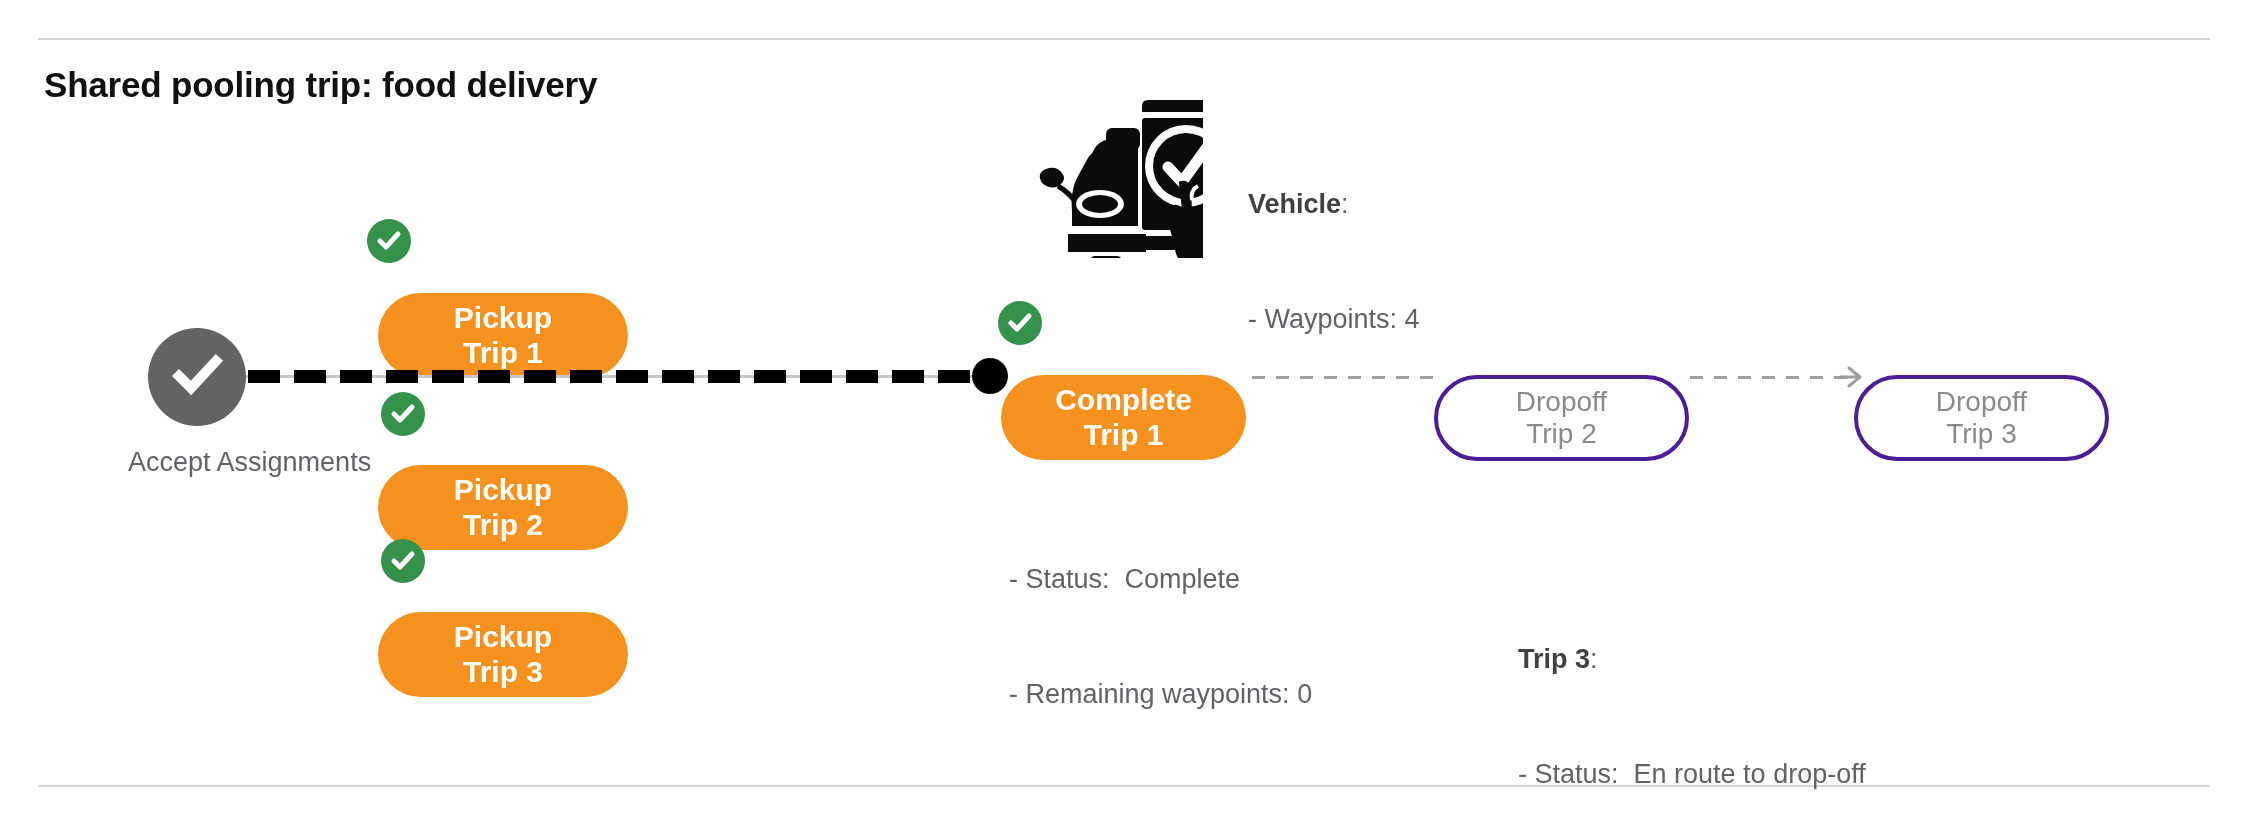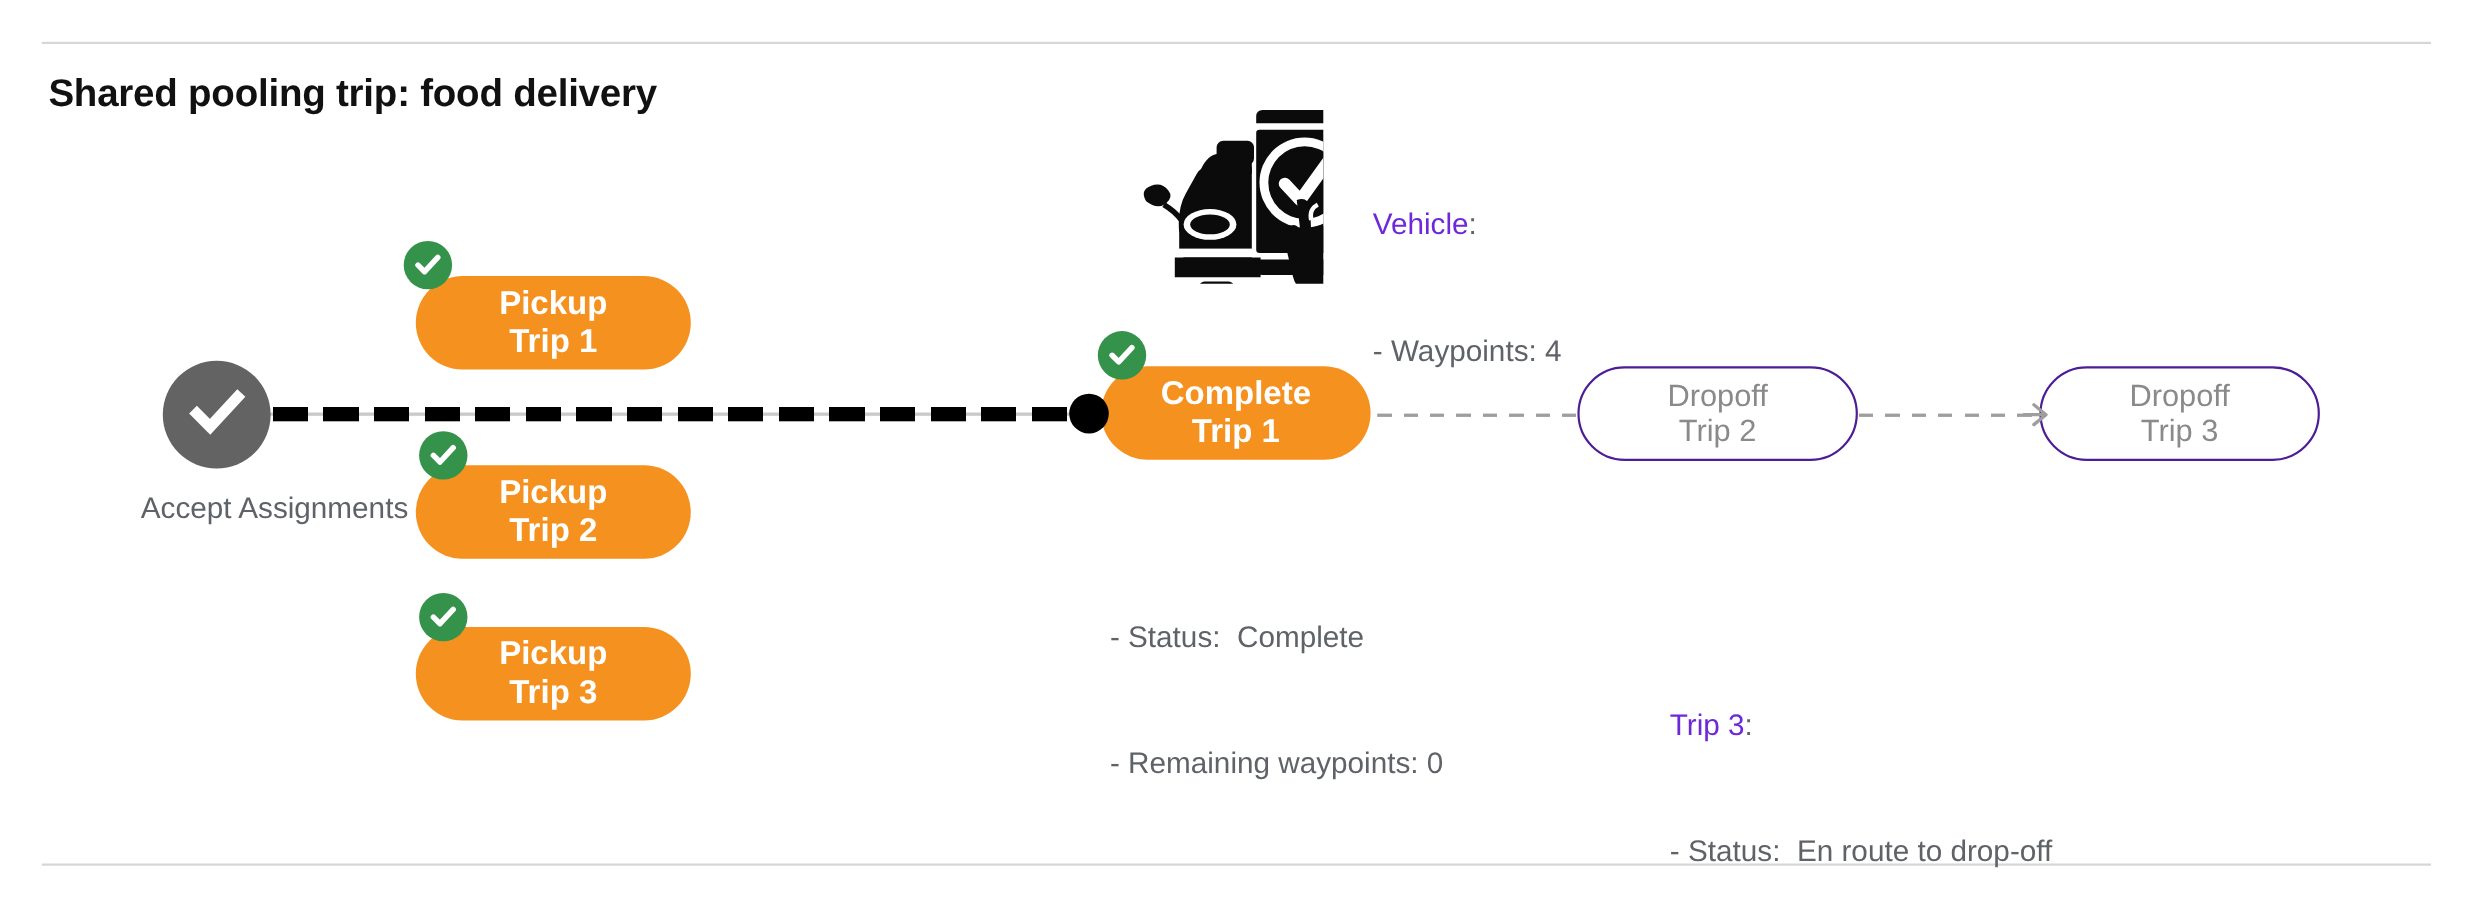--- a/index.html
+++ b/index.html
@@ -48,32 +48,33 @@
     position: absolute;
     box-sizing: border-box;
     border-radius: 999px;
     display: flex;
     flex-direction: column;
     align-items: center;
     justify-content: center;
     line-height: 1.16;
     text-align: center;
     white-space: nowrap;
+    margin-top: 42px;
   }
   .pill .l1, .pill .l2 { display: block; }
 
   .pill.orange {
     background: #F5921F;
     color: #ffffff;
     font-size: 30px;
     font-weight: bold;
   }
   .pill.outline {
     background: #ffffff;
-    border: 2px solid #4c1d95;
+    border: 4px solid #4c1d95;
     color: #8a8a8a;
     font-size: 28px;
     font-weight: normal;
   }
 
   
   .check-badge {
     position: absolute;
     width: 44px;
     height: 44px;
@@ -157,22 +158,22 @@
 
   
   .info {
     position: absolute;
     color: #5F6368;
     font-size: 27px;
     line-height: 1.42;
     white-space: pre;
   }
   .info .hd {
-    font-weight: normal;
-    color: #6d28d9;
+    font-weight: bold;
+    color: #404040;
   }
   .info .row { display: block; }
 </style>
 </head>
 <body>
 
 <div id="slide">
 
   <div class="rule top"></div>
   <div class="rule bottom"></div>

